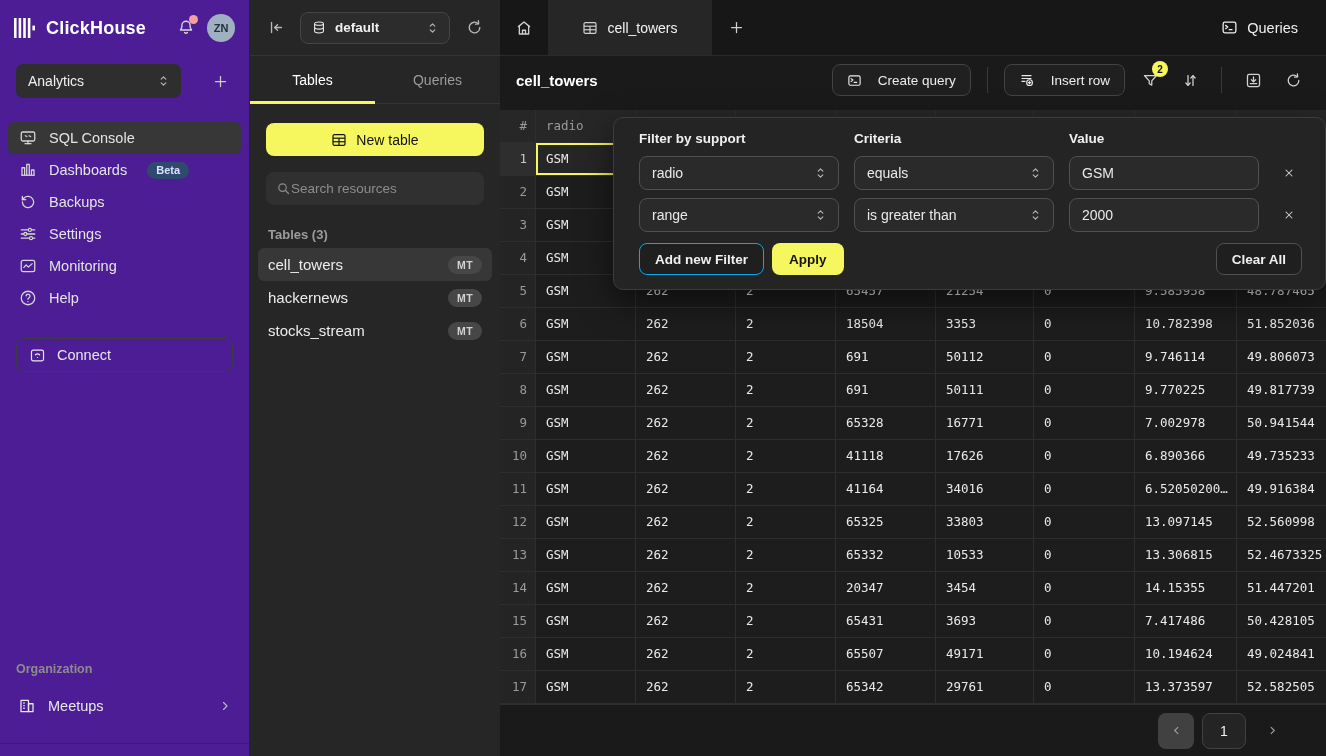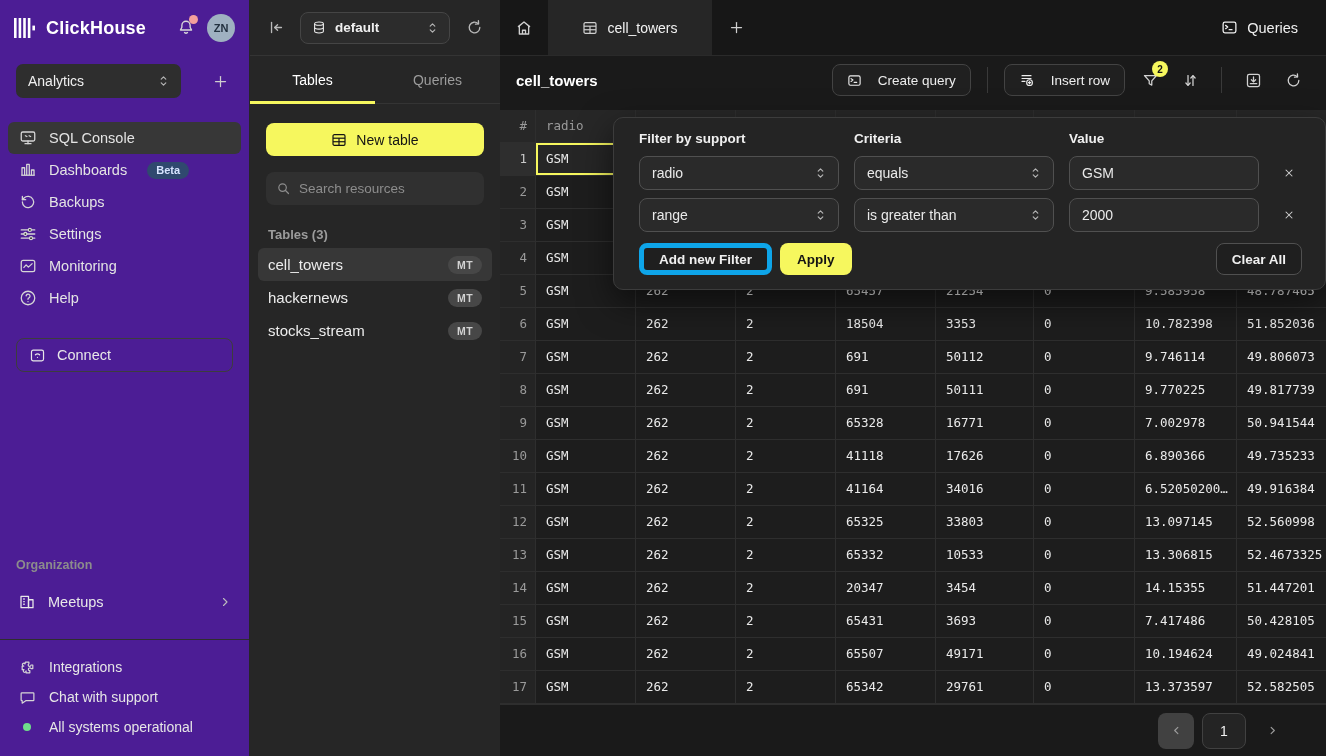--- a/index.html
+++ b/index.html
@@ -40,21 +40,21 @@
   .ex-top { height:56px; display:flex; align-items:center; gap:10px; padding:0 12px; border-bottom:1px solid #343434; }
   .icon-btn { width:28px; height:28px; display:flex; align-items:center; justify-content:center; color:#b9b9b9; border-radius:6px; }
   .db-select { flex:1; height:32px; background:#2c2c2c; border:1px solid #454545; border-radius:8px; display:flex; align-items:center; gap:9px; padding:0 11px; font-size:13.5px; font-weight:600; color:#f0f0f0; }
   .db-select .spacer { flex:1; }
   .ex-tabs { height:48px; display:flex; border-bottom:1px solid #343434; }
   .ex-tab { flex:1; display:flex; align-items:center; justify-content:center; font-size:14px; color:#9c9c9c; position:relative; cursor:default; }
   .ex-tab.active { color:#fff; }
   .ex-tab.active::after { content:""; position:absolute; left:0; right:0; bottom:-1px; height:3px; background:#f6f75e; }
   .ex-body { padding:19px 16px 0 16px; }
   .new-table-btn { height:33px; width:100%; background:#f6f75e; color:#141414; border:none; border-radius:8px; font-size:14px; font-weight:500; display:flex; align-items:center; justify-content:center; gap:9px; font-family:inherit; }
-  .search-box { margin-top:16px; height:33px; background:#303030; border-radius:8px; display:flex; align-items:center; gap:8px; padding:0 10px; color:#8d8d8d; }
+  .search-box { margin-top:16px; height:33px; background:#303030; border-radius:8px; display:flex; align-items:center; padding:0 10px; color:#8d8d8d; }
   .search-box input { background:transparent; border:none; outline:none; color:#cfcfcf; font-size:13.5px; width:100%; font-family:inherit; }
   .search-box input::placeholder { color:#8d8d8d; }
   .tables-label { margin:22px 0 6px 2px; font-size:13px; font-weight:600; color:#9c9c9c; }
   .tlist-item { height:33px; display:flex; align-items:center; margin:0 -8px; padding:0 10px; border-radius:6px; font-size:15px; color:#ececec; }
   .tlist-item.selected { background:#373737; }
   .badge-mt { margin-left:auto; background:#474747; color:#d2d2d2; font-size:10.5px; font-weight:700; padding:3px 9px; border-radius:10px; letter-spacing:.4px; }
 
   
   .main { flex:1; display:flex; flex-direction:column; background:#1a1a1a; position:relative; min-width:0; }
   .tabstrip { height:56px; flex:0 0 56px; background:#171717; display:flex; align-items:stretch; border-bottom:1px solid #2a2a2a; }
@@ -92,21 +92,21 @@
 
   
   .fpop { position:absolute; left:113px; top:117px; width:713px; height:173px; background:#242424; border:1px solid #3c3c3c; border-radius:10px; box-shadow:0 12px 34px rgba(0,0,0,.55); z-index:20; padding:13px 23px 15px 25px; display:flex; flex-direction:column; }
   .fp-grid { display:grid; grid-template-columns:200px 200px 190px 30px; column-gap:15px; row-gap:8px; align-items:center; }
   .fp-label { font-size:13.5px; font-weight:700; color:#f0f0f0; padding-bottom:2px; }
   .fp-select, .fp-input { height:34px; background:#2a2a2a; border:1px solid #505050; border-radius:8px; display:flex; align-items:center; padding:0 12px; font-size:14px; color:#eaeaea; }
   .fp-select .spacer { flex:1; }
   .fp-input input { background:transparent; border:none; outline:none; color:#eaeaea; font-size:14px; width:100%; font-family:inherit; }
   .fp-x { width:30px; height:34px; display:flex; align-items:center; justify-content:center; color:#cfcfcf; }
   .fp-actions { display:flex; align-items:center; gap:8px; margin-top:11px; }
-  .fp-add { height:32px; padding:0 15px; background:#1f1f1f; border:5px solid #0ea5e9; border-radius:8px; color:#f0f0f0; font-size:13.5px; font-weight:600; font-family:inherit; }
+  .fp-add { height:32px; padding:0 15px; background:#1f1f1f; border:1px solid #0ea5e9; border-radius:8px; color:#f0f0f0; font-size:13.5px; font-weight:600; font-family:inherit; }
   .fp-apply { height:32px; padding:0 17px; background:#f6f75e; border:none; border-radius:8px; color:#141414; font-size:13.5px; font-weight:600; font-family:inherit; }
   .fp-clear { height:32px; padding:0 15px; margin-left:auto; background:#1f1f1f; border:1px solid #505050; border-radius:8px; color:#f0f0f0; font-size:13.5px; font-weight:600; font-family:inherit; }
   .chev-ud { color:#b5b5b5; }
 </style>
 </head>
 <body>
 
 <div class="sidebar">
   <div class="sb-header">
     <span>
@@ -244,42 +244,20 @@
     <span>Meetups</span>
     <span class="chev">
         <svg width="12" height="12" viewBox="0 0 24 24" fill="none" stroke="currentColor" stroke-width="2.2" stroke-linecap="round" stroke-linejoin="round">
           <polyline points="9,5 16,12 9,19"></polyline>
         </svg>
       </span>
   </div>
 
   <div class="sb-div"></div>
 
-  <div class="sb-foot">
-    <div class="foot-item">
-      <span class="ficon">
-          <svg width="17" height="17" viewBox="0 0 24 24" fill="none" stroke="currentColor" stroke-width="1.7" stroke-linejoin="round">
-            <path d="M9 4.5h5v2.3a2 2 0 1 0 3 1.7h2.5v5H17a2 2 0 1 0-1.7 3v3H10v-2.8a2 2 0 1 1-3-1.7H4.5v-5h2.3a2 2 0 1 1 1.7-3z"></path>
-          </svg>
-        </span>
-      <span>Integrations</span>
-    </div>
-    <div class="foot-item">
-      <span class="ficon">
-          <svg width="17" height="17" viewBox="0 0 24 24" fill="none" stroke="currentColor" stroke-width="1.7" stroke-linejoin="round">
-            <path d="M4 5.5h16a1 1 0 0 1 1 1v9a1 1 0 0 1-1 1H9.5L4.5 20v-3.5H4a1 1 0 0 1-1-1v-9a1 1 0 0 1 1-1z"></path>
-          </svg>
-        </span>
-      <span>Chat with support</span>
-    </div>
-    <div class="foot-item">
-      <span class="green-dot"></span>
-      <span>All systems operational</span>
-    </div>
-  </div>
 </div>
 
 <div class="explorer">
   <div class="ex-top">
     <span class="icon-btn">
       <svg width="17" height="17" viewBox="0 0 24 24" fill="none" stroke="currentColor" stroke-width="1.9" stroke-linecap="round" stroke-linejoin="round">
           <line x1="5" y1="5" x2="5" y2="19"></line>
           <line x1="19" y1="12" x2="9.5" y2="12"></line>
           <polyline points="13.5,8 9.5,12 13.5,16"></polyline>
         </svg>

